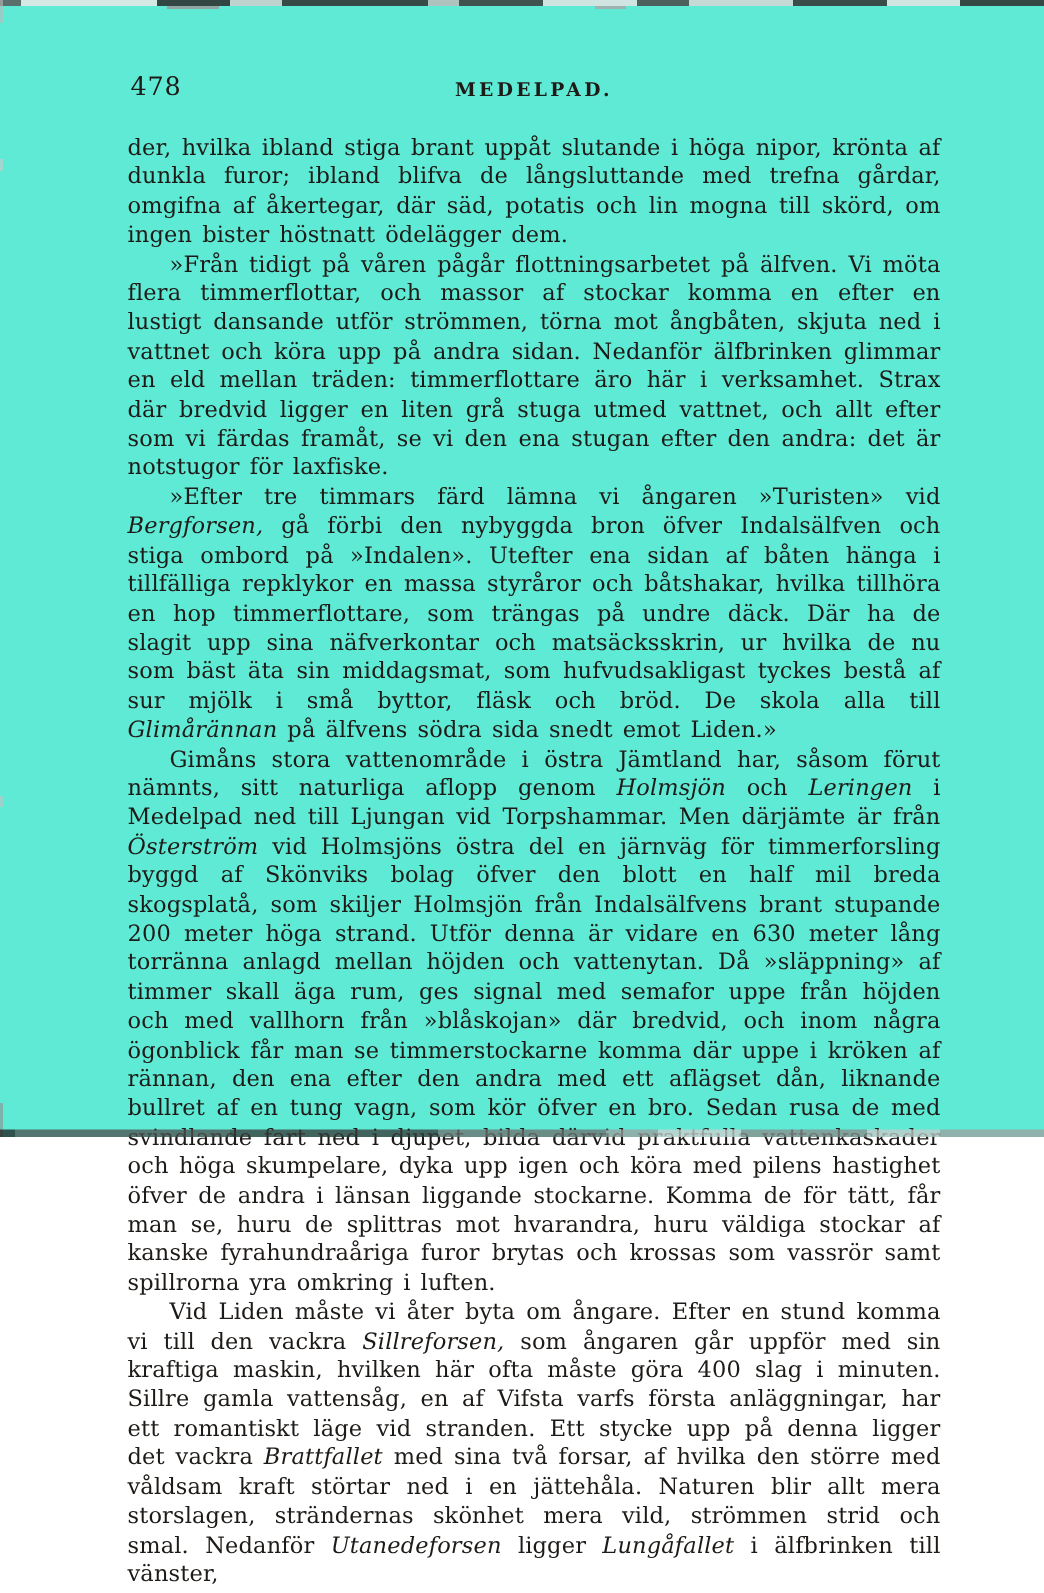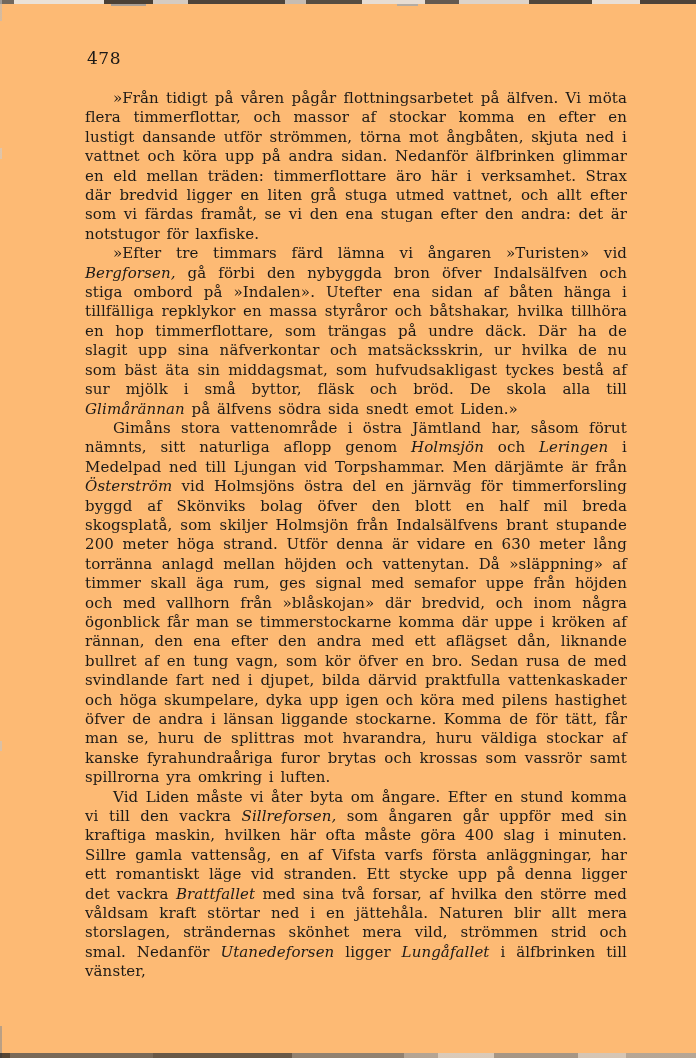--- a/index.html
+++ b/index.html
@@ -6,22 +6,22 @@
   body {
     width: 696px; height: 1062px;
     background: #ffffff;
     font-family: "DejaVu Serif", serif;
     color: #1d1a17;
     position: relative;
     overflow: hidden;
   }
   .sheet {
     position: absolute;
-    left: 0; top: 0; width: 696px; height: 1058px;
-    background: #fdba74;
+    left: 0; top: 0; width: 696px; height: 758px;
+    background: #5eead4;
   }
   
   .edge-top {
     position: absolute; top: 0; left: 0; width: 100%; height: 4px;
     background: linear-gradient(90deg,
       #5a5a5a 0 14px, #e9e9e9 14px 15%, #2b2b2b 15% 22%, #cfcfcf 22% 27%,
       #303030 27% 41%, #bdbdbd 41% 44%, #3a3a3a 44% 52%, #e4e4e4 52% 61%,
       #4a4a4a 61% 66%, #d8d8d8 66% 76%, #333333 76% 85%, #e6e6e6 85% 92%,
       #2f2f2f 92% 100%);
     opacity: 0.85;
@@ -84,23 +84,25 @@
 </head>
 <body>
 
 <div class="sheet">
   <div class="edge-top"></div>
   <div class="edge-left"></div>
 
   <div class="page-inner">
     <div class="page-header">
       <span class="page-number">478</span>
+      <span class="running-title">MEDELPAD.</span>
     </div>
 
     <div class="page-text">
+        <p><span>der, hvilka ibland stiga brant uppåt slutande i höga nipor, krönta af dunkla furor; ibland blifva de långsluttande med trefna gårdar, omgifna af åkertegar, där säd, potatis och lin mogna till skörd, om ingen bister höstnatt ödelägger dem.</span></p>
         <p class="indent"><span>»Från tidigt på våren pågår flottningsarbetet på älfven.  Vi möta flera timmerflottar, och massor af stockar komma en efter en lustigt dansande utför strömmen, törna mot ångbåten, skjuta ned i vattnet och köra upp på andra sidan.  Nedanför älfbrinken glimmar en eld mellan träden: timmerflottare äro här i verksamhet.  Strax där bredvid ligger en liten grå stuga utmed vattnet, och allt efter som vi färdas framåt, se vi den ena stugan efter den andra: det är notstugor för laxfiske.</span></p>
         <p class="indent"><span>»Efter tre timmars färd lämna vi ångaren »Turisten» vid </span><span class="it">Bergforsen,</span><span> gå förbi den nybyggda bron öfver Indalsälfven och stiga ombord på »Indalen». Utefter ena sidan af båten hänga i tillfälliga repklykor en massa styråror och båtshakar, hvilka tillhöra en hop timmerflottare, som trängas på undre däck.  Där ha de slagit upp sina näfverkontar och matsäcksskrin, ur hvilka de nu som bäst äta sin middagsmat, som hufvudsakligast tyckes bestå af sur mjölk i små byttor, fläsk och bröd.  De skola alla till </span><span class="it">Glimårännan</span><span> på älfvens södra sida snedt emot Liden.»</span></p>
         <p class="indent"><span>Gimåns stora vattenområde i östra Jämtland har, såsom förut nämnts, sitt naturliga aflopp genom </span><span class="it">Holmsjön</span><span> och </span><span class="it">Leringen</span><span> i Medelpad ned till Ljungan vid Torpshammar.  Men därjämte är från </span><span class="it">Österström</span><span> vid Holmsjöns östra del en järnväg för timmerforsling byggd af Skönviks bolag öfver den blott en half mil breda skogsplatå, som skiljer Holmsjön från Indalsälfvens brant stupande 200 meter höga strand.  Utför denna är vidare en 630 meter lång torränna anlagd mellan höjden och vattenytan.  Då »släppning» af timmer skall äga rum, ges signal med semafor uppe från höjden och med vallhorn från »blåskojan» där bredvid, och inom några ögonblick får man se timmerstockarne komma där uppe i kröken af rännan, den ena efter den andra med ett aflägset dån, liknande bullret af en tung vagn, som kör öfver en bro.  Sedan rusa de med svindlande fart ned i djupet, bilda därvid praktfulla vattenkaskader och höga skumpelare, dyka upp igen och köra med pilens hastighet öfver de andra i länsan liggande stockarne.  Komma de för tätt, får man se, huru de splittras mot hvarandra, huru väldiga stockar af kanske fyrahundraåriga furor brytas och krossas som vassrör samt spillrorna yra omkring i luften.</span></p>
         <p class="indent"><span>Vid Liden måste vi åter byta om ångare.  Efter en stund komma vi till den vackra </span><span class="it">Sillreforsen,</span><span> som ångaren går uppför med sin kraftiga maskin, hvilken här ofta måste göra 400 slag i minuten.  Sillre gamla vattensåg, en af Vifsta varfs första anläggningar, har ett romantiskt läge vid stranden. Ett stycke upp på denna ligger det vackra </span><span class="it">Brattfallet</span><span> med sina två forsar, af hvilka den större med våldsam kraft störtar ned i en jättehåla.  Naturen blir allt mera storslagen, strändernas skönhet mera vild, strömmen strid och smal.  Nedanför </span><span class="it">Utanedeforsen</span><span> ligger </span><span class="it">Lungåfallet</span><span> i älfbrinken till vänster,</span></p>
       </div>
   </div>
 
   <div class="edge-bottom"></div>
 </div>
 

